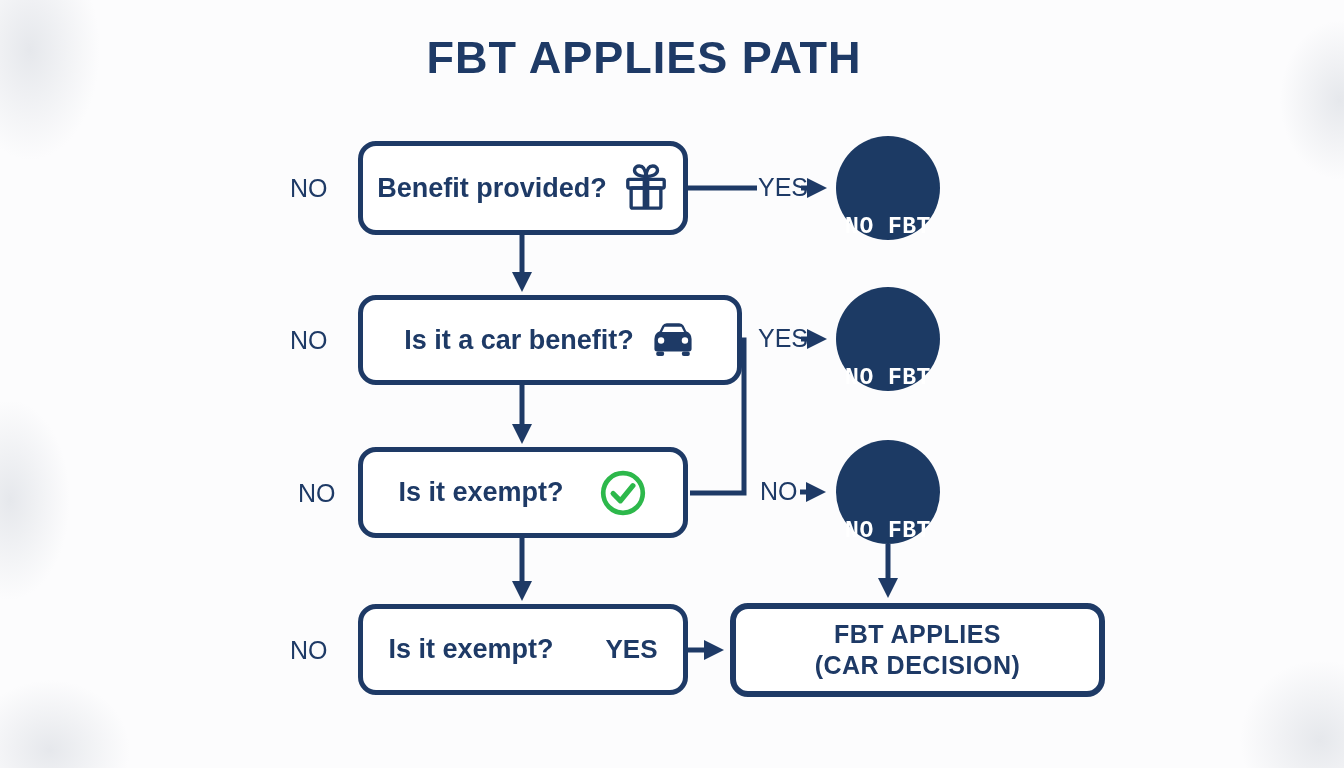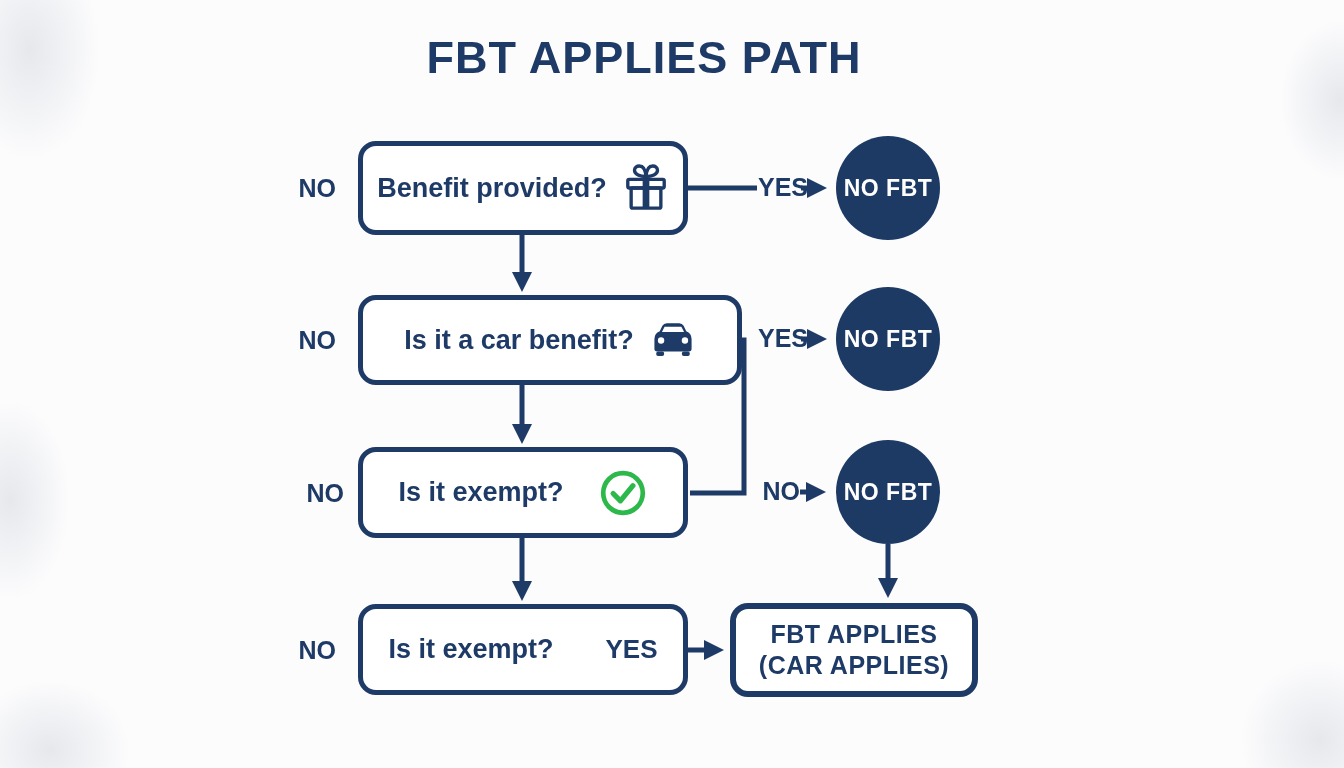--- a/index.html
+++ b/index.html
@@ -47,45 +47,46 @@
   }
   .inline-yes {
     font-size: 26px;
     font-weight: bold;
     color: var(--navy, #1e3a66);
     margin-left: 36px;
   }
   .no-label, .branch-label {
     position: absolute;
     font-size: 25px;
-    font-weight: bold;
-    color: var(--navy, #1e3a66);
-    text-align: right;
+    font-weight: normal;
+    color: var(--navy, #1e3a66);
+    text-align: left;
   }
   .circle {
     position: absolute;
     width: 104px;
     height: 104px;
     border-radius: 50%;
     background: var(--circle-fill, #1c3a64);
     display: flex;
-    align-items: center;
+    align-items: flex-end;
     justify-content: center;
+    font-family: Liberation Mono, monospace;
   }
   .circle span {
     color: var(--outcome-text, #ffffff);
     font-size: 23px;
     font-weight: bold;
     letter-spacing: 0.5px;
   }
   .final-box {
     position: absolute;
     left: 730px;
     top: 603px;
-    width: 248px;
+    width: 375px;
     height: 94px;
     box-sizing: border-box;
     border: 6px solid var(--navy, #1e3a66);
     border-radius: 18px;
     background: #ffffff;
     display: flex;
     flex-direction: column;
     align-items: center;
     justify-content: center;
   }
@@ -194,16 +195,16 @@
   </div>
 
   <div class="no-label" style="left:290px; top:636px; width:46px;">NO</div>
   <div class="qbox" style="left:358px; top:604px; width:330px; height:91px;">
     <span class="qtext">Is it exempt?</span>
     <span class="inline-yes">YES</span>
   </div>
 
   <div class="final-box">
     <span>FBT APPLIES</span>
-    <span>(CAR APPLIES)</span>
+    <span>(CAR DECISION)</span>
   </div>
 
 </div>
 
 </body></html>

